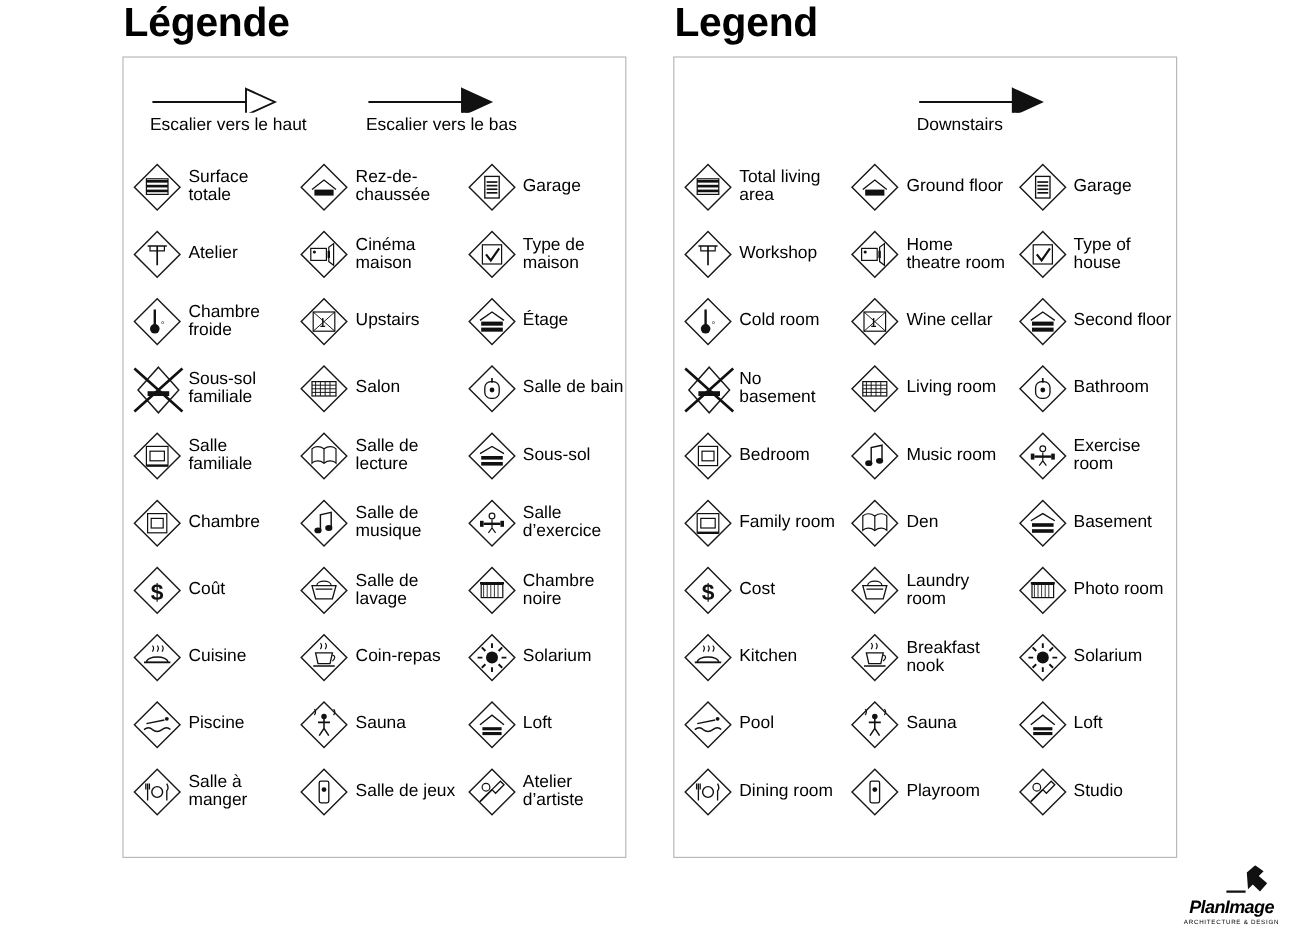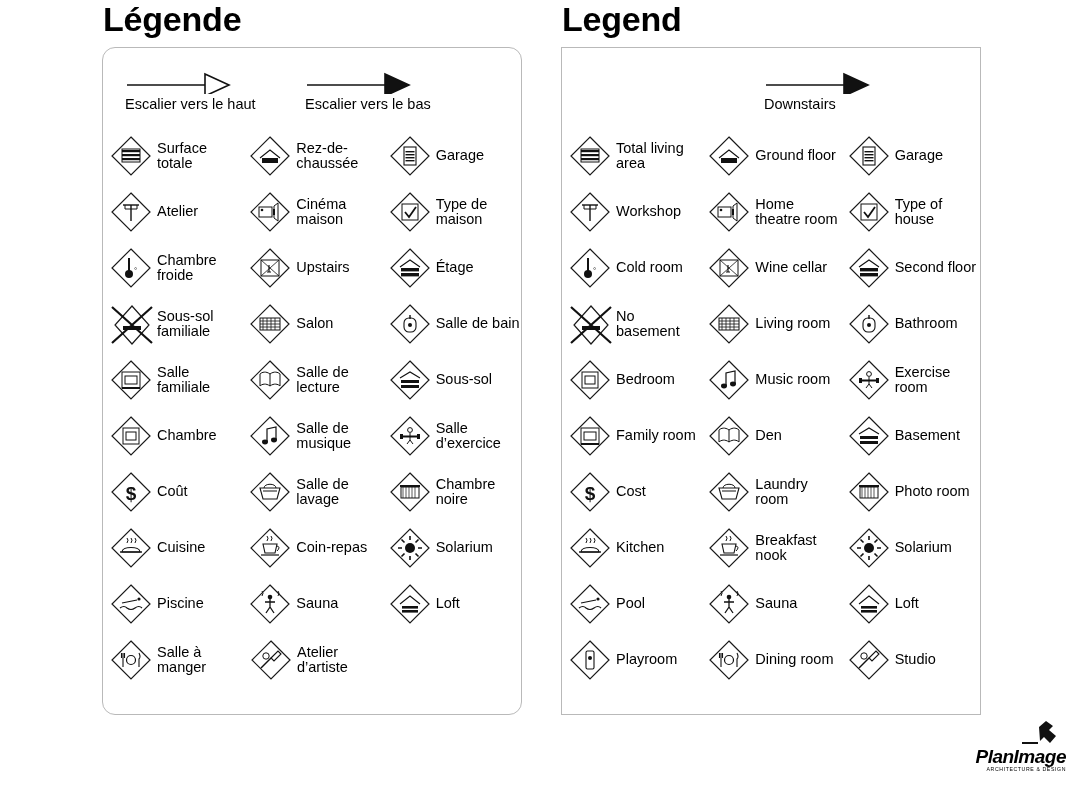--- a/index.html
+++ b/index.html
@@ -22,21 +22,21 @@
   }
   .panel {
     position: absolute;
     top: 47px;
     width: 420px;
     height: 668px;
     border: 1px solid #b9b9b9;
     box-sizing: border-box;
     background: #ffffff;
   }
-  #panel-fr { left: 102px; border-radius: 13px; }
+  #panel-fr { left: 102px; }
   #panel-en { left: 561px; }
 
   .panel-title {
     position: absolute;
     top: 0px;
     font-size: 34px;
     font-weight: bold;
     letter-spacing: -0.2px;
   }
   #title-fr { left: 103px; }
@@ -92,25 +92,26 @@
     max-width: 86px;
   }
 
   .logo {
     position: absolute;
     right: 14px;
     bottom: 12px;
     text-align: right;
   }
   .logo-name {
-    font-size: 19px;
+    font-size: 15px;
     font-weight: bold;
     font-style: italic;
     letter-spacing: -0.5px;
     line-height: 19px;
+    text-align: center;
   }
   .logo-sub {
     font-size: 5.2px;
     letter-spacing: 0.6px;
     line-height: 7px;
   }
   .logo-mark {
     position: absolute;
     right: 6px;
     top: -26px;
@@ -466,20 +467,30 @@
           <div class="cell">
             <div class="ico">
               <svg width="44" height="44" viewBox="0 0 44 44">
                 <polygon points="22,3 41,22 22,41 3,22" fill="#fff" stroke="#1a1a1a" stroke-width="1.2"></polygon>
                 <circle cx="22" cy="22" r="4.5" fill="none" stroke="#111" stroke-width="1.2"></circle>
                 <path d="M14 15 L14 29 M12.5 15 L12.5 20 M15.5 15 L15.5 20" stroke="#111" stroke-width="1.1"></path>
                 <path d="M30 15 q2 4 0 6 L30 29" fill="none" stroke="#111" stroke-width="1.1"></path>
               </svg>
             </div>
             <div class="lbl">Salle à manger</div>
+          </div>
+          <div class="cell">
+            <div class="ico">
+              <svg width="44" height="44" viewBox="0 0 44 44">
+                <polygon points="22,3 41,22 22,41 3,22" fill="#fff" stroke="#1a1a1a" stroke-width="1.2"></polygon>
+                <rect x="18" y="13" width="8" height="18" rx="1.5" fill="none" stroke="#111" stroke-width="1.1"></rect>
+                <circle cx="22" cy="20" r="2" fill="#111"></circle>
+              </svg>
+            </div>
+            <div class="lbl">Salle de jeux</div>
           </div>
           <div class="cell">
             <div class="ico">
               <svg width="44" height="44" viewBox="0 0 44 44">
                 <polygon points="22,3 41,22 22,41 3,22" fill="#fff" stroke="#1a1a1a" stroke-width="1.2"></polygon>
                 <path d="M12 30 L22 20" stroke="#111" stroke-width="1.4"></path>
                 <path d="M22 20 L29 13 L32 16 L25 23 Z" fill="none" stroke="#111" stroke-width="1.1"></path>
                 <circle cx="17" cy="18" r="3.2" fill="none" stroke="#111" stroke-width="1"></circle>
               </svg>
             </div>
@@ -815,36 +826,36 @@
               </svg>
             </div>
             <div class="lbl">Loft</div>
           </div>
         </div>
         <div class="row">
           <div class="cell">
             <div class="ico">
               <svg width="44" height="44" viewBox="0 0 44 44">
                 <polygon points="22,3 41,22 22,41 3,22" fill="#fff" stroke="#1a1a1a" stroke-width="1.2"></polygon>
-                <rect x="18" y="13" width="8" height="18" rx="1.5" fill="none" stroke="#111" stroke-width="1.1"></rect>
-                <circle cx="22" cy="20" r="2" fill="#111"></circle>
-              </svg>
-            </div>
-            <div class="lbl">Playroom</div>
-          </div>
-          <div class="cell">
-            <div class="ico">
-              <svg width="44" height="44" viewBox="0 0 44 44">
-                <polygon points="22,3 41,22 22,41 3,22" fill="#fff" stroke="#1a1a1a" stroke-width="1.2"></polygon>
                 <circle cx="22" cy="22" r="4.5" fill="none" stroke="#111" stroke-width="1.2"></circle>
                 <path d="M14 15 L14 29 M12.5 15 L12.5 20 M15.5 15 L15.5 20" stroke="#111" stroke-width="1.1"></path>
                 <path d="M30 15 q2 4 0 6 L30 29" fill="none" stroke="#111" stroke-width="1.1"></path>
               </svg>
             </div>
             <div class="lbl">Dining room</div>
+          </div>
+          <div class="cell">
+            <div class="ico">
+              <svg width="44" height="44" viewBox="0 0 44 44">
+                <polygon points="22,3 41,22 22,41 3,22" fill="#fff" stroke="#1a1a1a" stroke-width="1.2"></polygon>
+                <rect x="18" y="13" width="8" height="18" rx="1.5" fill="none" stroke="#111" stroke-width="1.1"></rect>
+                <circle cx="22" cy="20" r="2" fill="#111"></circle>
+              </svg>
+            </div>
+            <div class="lbl">Playroom</div>
           </div>
           <div class="cell">
             <div class="ico">
               <svg width="44" height="44" viewBox="0 0 44 44">
                 <polygon points="22,3 41,22 22,41 3,22" fill="#fff" stroke="#1a1a1a" stroke-width="1.2"></polygon>
                 <path d="M12 30 L22 20" stroke="#111" stroke-width="1.4"></path>
                 <path d="M22 20 L29 13 L32 16 L25 23 Z" fill="none" stroke="#111" stroke-width="1.1"></path>
                 <circle cx="17" cy="18" r="3.2" fill="none" stroke="#111" stroke-width="1"></circle>
               </svg>
             </div>

